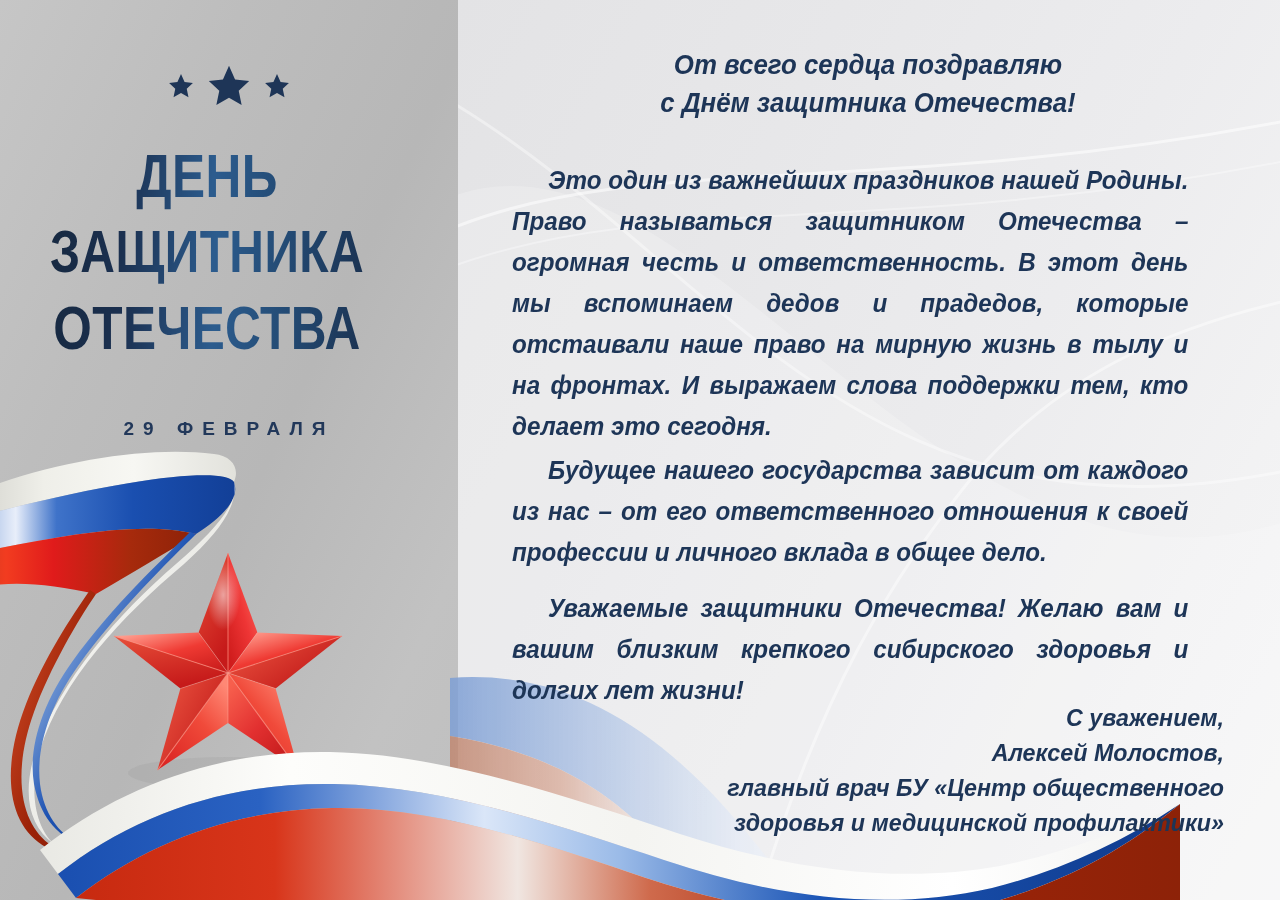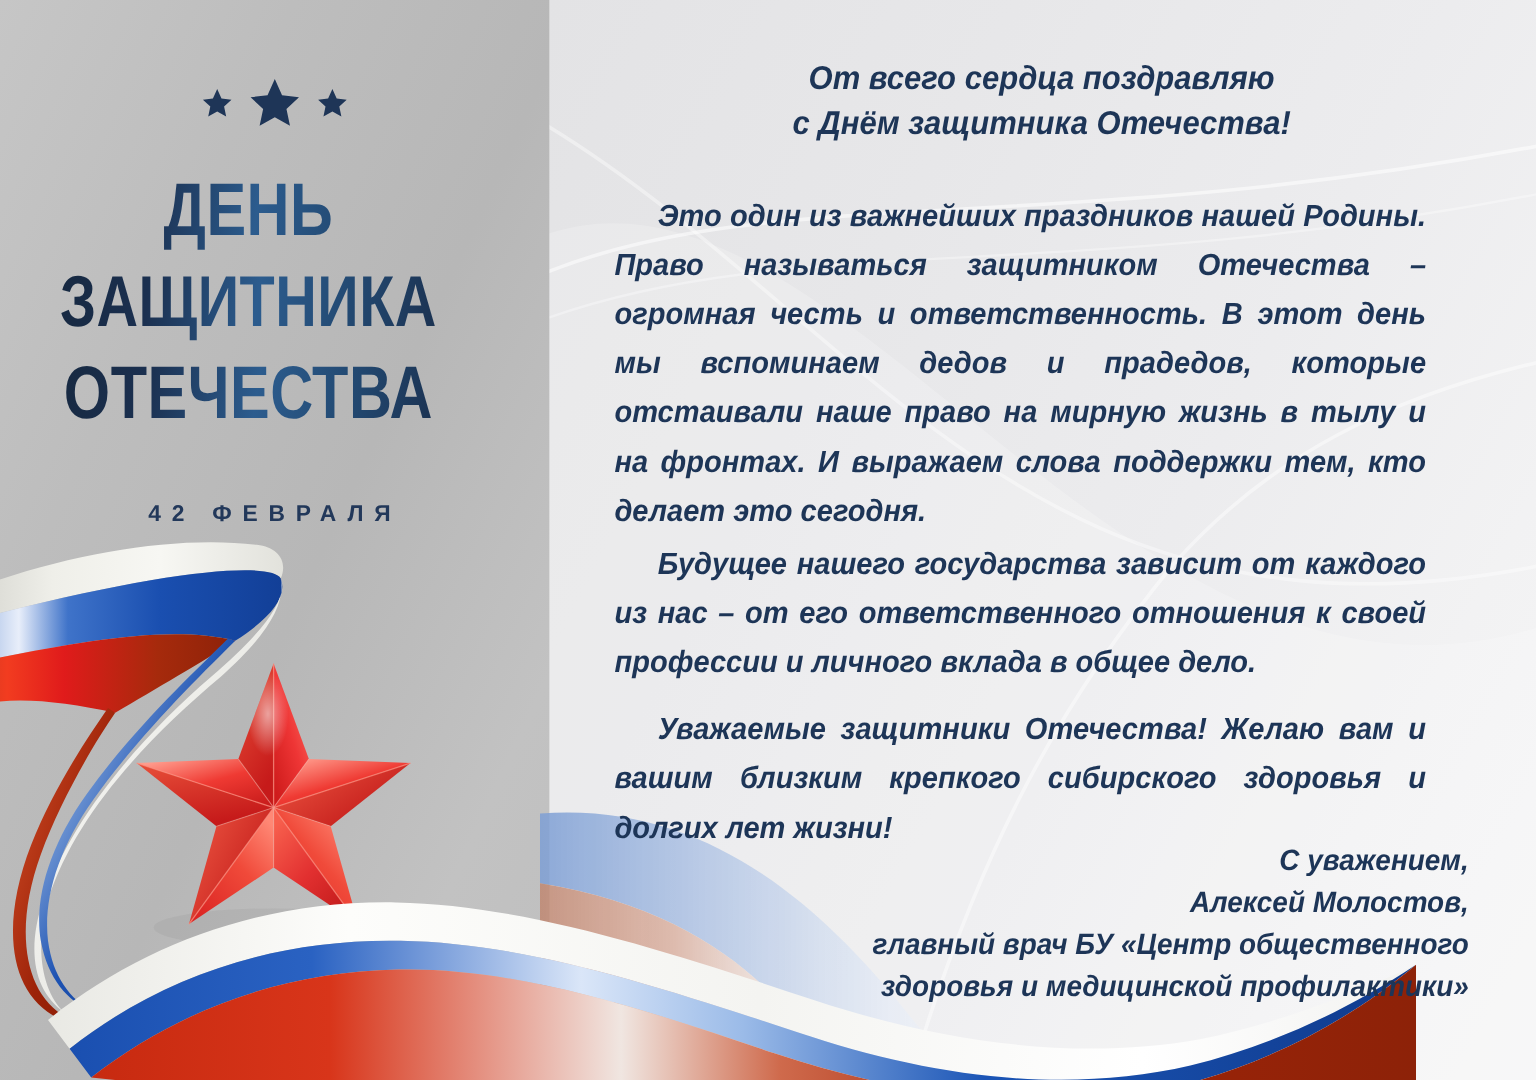--- a/index.html
+++ b/index.html
@@ -123,21 +123,21 @@
       <polygon class="star-glyph" fill="#1e3557" points="12,1 15.3,8.4 23,9.3 17.3,14.6 18.9,22.3 12,18.4 5.1,22.3 6.7,14.6 1,9.3 8.7,8.4"></polygon>
     </svg>
   </div>
 
   <div class="title-block">
     <div class="title-line l1">ДЕНЬ</div>
     <div class="title-line l2">ЗАЩИТНИКА</div>
     <div class="title-line l3">ОТЕЧЕСТВА</div>
   </div>
 
-  <div class="date-line">42 ФЕВРАЛЯ</div>
+  <div class="date-line">29 ФЕВРАЛЯ</div>
 
   <svg style="position:absolute;left:0;top:430px;width:1280px;height:470px;" viewBox="0 0 1280 470">
     <defs>
 
       <linearGradient id="gWhiteTop" x1="0" y1="0" x2="1" y2="0">
         <stop offset="0%" stop-color="#d7d7d1"></stop>
         <stop offset="25%" stop-color="#efefe9"></stop>
         <stop offset="60%" stop-color="#f7f7f3"></stop>
         <stop offset="100%" stop-color="#e2e2dc"></stop>
       </linearGradient>

